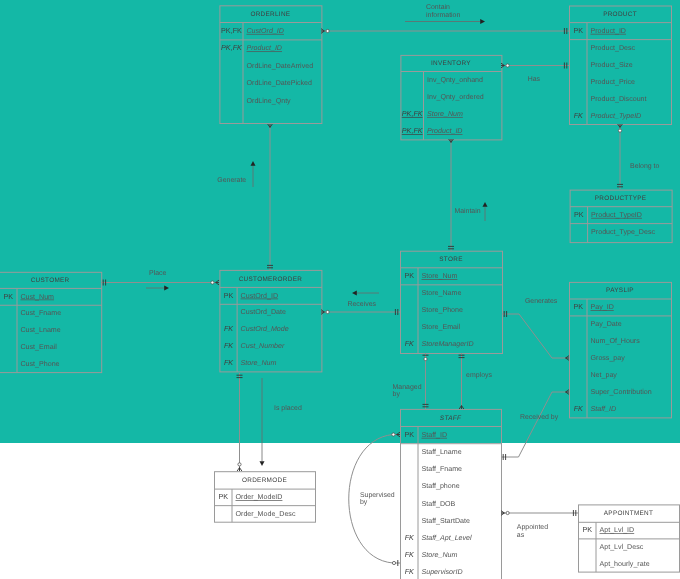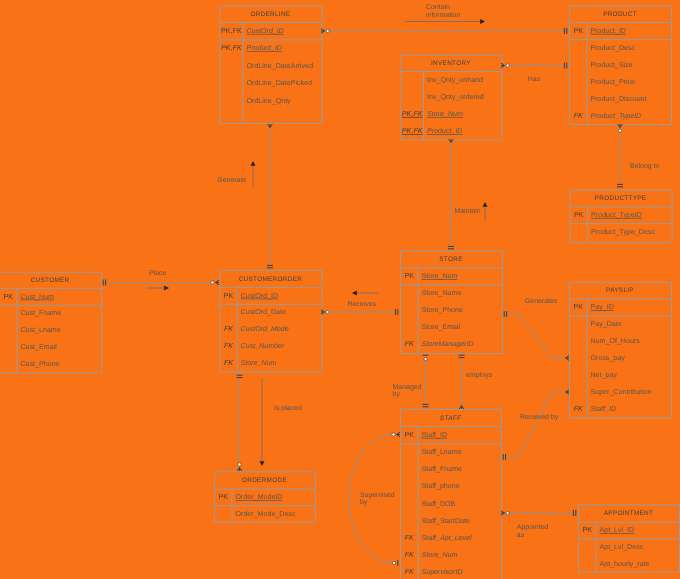--- a/index.html
+++ b/index.html
@@ -1,19 +1,19 @@
 <!DOCTYPE html>
 <html><head>
 <meta charset="utf-8">
 <title>ER Diagram</title>
 <style>
   html,body{margin:0;padding:0;background:#ffffff;}
   *{-webkit-font-smoothing:antialiased;text-rendering:geometricPrecision;}
   body{width:680px;height:579px;overflow:hidden;font-family:"Liberation Sans",sans-serif;}
-  #diagram{position:relative;width:680px;height:579px;background:#f97316;}
+  #diagram{position:relative;width:680px;height:443px;background:#14b8a6;}
   svg{display:block;}
   .ent-box{fill:none;stroke:#9a9a9a;stroke-width:1;}
   .sep{stroke:#9a9a9a;stroke-width:1;}
   .vdiv{stroke:#9a9a9a;stroke-width:1;}
   .ent-title{font-size:6.4px;fill:#404040;text-anchor:middle;letter-spacing:.3px;}
   .attr{font-size:7.1px;fill:#555;}
   .key{font-size:7.2px;fill:#404040;}
   .rel{font-size:6.95px;fill:#555;}
   .link{stroke:#8f8f8f;stroke-width:1;fill:none;}
   .mark{stroke:#333;stroke-width:.9;fill:none;}

